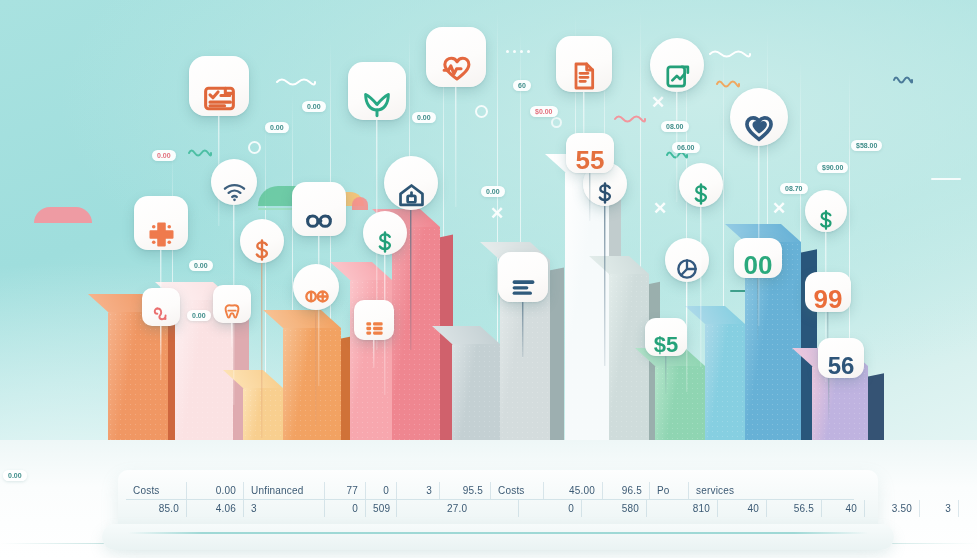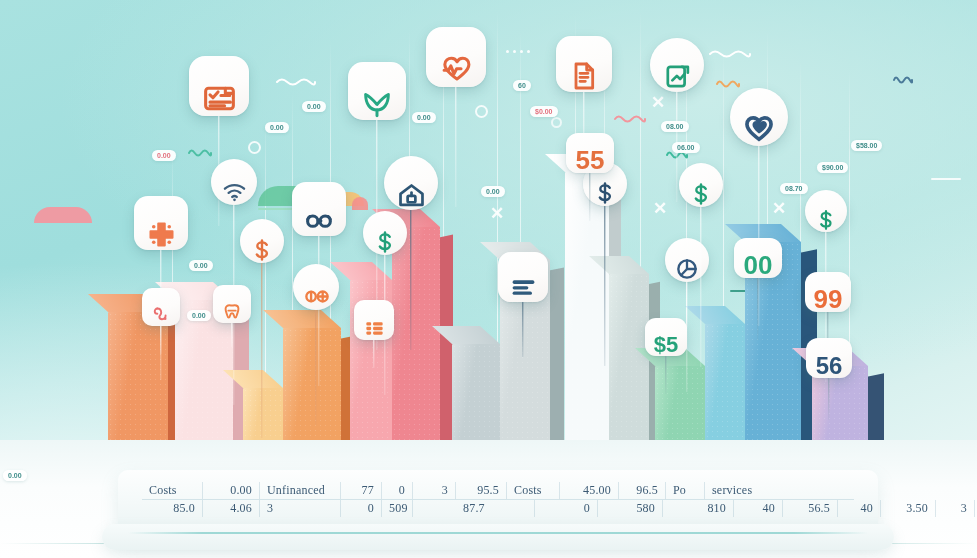--- a/index.html
+++ b/index.html
@@ -65,25 +65,24 @@
     border-radius:14px;box-shadow:0 6px 14px rgba(120,170,170,.16);
   }
   .pedestal-line{
     position:absolute;left:10px;right:10px;bottom:4px;height:2px;
     background:linear-gradient(90deg,rgba(90,190,185,0),rgba(90,190,185,.55) 10%,rgba(90,190,185,.55) 90%,rgba(90,190,185,0));
     border-radius:2px;
   }
 
   
   .tbl{
-    position:absolute;left:24px;right:24px;top:12px;
-    font-size:12px;color:#3c5a74;
+    position:absolute;left:8px;right:24px;top:12px;
+    font-size:10px;color:#3c5a74;
     filter:blur(.55px);
     letter-spacing:.2px;
-    font-family:Liberation Serif, serif;
   }
   .tbl-row{display:flex;align-items:center;height:17px;}
   .tbl-row + .tbl-row{border-top:1px solid rgba(150,185,200,.35);}
   .tbl-cell{
     flex:0 0 auto;padding:0 7px;white-space:nowrap;overflow:hidden;
     border-right:1px solid rgba(150,185,200,.32);
     line-height:17px;
   }
   .tbl-cell:last-child{border-right:none;}
   .tbl-cell.b{font-weight:bold;}
@@ -328,21 +327,21 @@
           <div class="tbl-cell" style="width: 24px;">Po</div>
           <div class="tbl-cell" style="width: 48px;">services</div>
         </div>
       <div class="tbl-row" id="tbl-row2">
           <div class="tbl-cell r" style="width: 46px;">85.0</div>
           <div class="tbl-cell r" style="width: 42px;">4.06</div>
           <div class="tbl-cell" style="width: 66px;">3</div>
           <div class="tbl-cell r" style="width: 26px;">0</div>
           <div class="tbl-cell r" style="width: 16px;">509</div>
           <div class="tbl-cell r" style="width: 28px;"></div>
-          <div class="tbl-cell" style="width: 64px;">87.7</div>
+          <div class="tbl-cell" style="width: 64px;">27.0</div>
           <div class="tbl-cell r" style="width: 48px;">0</div>
           <div class="tbl-cell r" style="width: 50px;">580</div>
           <div class="tbl-cell r" style="width: 56px;">810</div>
           <div class="tbl-cell r" style="width: 34px;">40</div>
           <div class="tbl-cell r" style="width: 40px;">56.5</div>
           <div class="tbl-cell r" style="width: 28px;">40</div>
           <div class="tbl-cell r" style="width: 40px;">3.50</div>
           <div class="tbl-cell r" style="width: 24px;">3</div>
           <div class="tbl-cell r" style="width: 36px;">400</div>
         </div>
@@ -618,21 +617,21 @@
         </div>
         <div class="stem" style="height: 38px; background: linear-gradient(rgba(120, 150, 160, 0.75), rgba(120, 150, 160, 0.1));"></div>
       </div>
       <div class="pin" style="left: 805px; top: 272px; width: 46px; height: 40px;">
         <div class="chip pill" style="width: 46px; height: 40px; border-radius: 12px;">
           <span class="lbl" style="color: rgb(234, 109, 58); font-size: 26px;">99</span>
         </div>
         <div class="stem" style="height: 52px; background: linear-gradient(rgba(120, 150, 160, 0.75), rgba(120, 150, 160, 0.1));"></div>
       </div>
       <div class="pin" style="left: 806px; top: 338px; width: 46px; height: 40px;">
-        <div class="chip pill" style="width: 46px; height: 40px; border-radius: 12px;">
+        <div class="chip pill" style="width: 46px; height: 40px; border-radius: 12px; margin-left: 12px;">
           <span class="lbl" style="color: rgb(46, 85, 121); font-size: 24px;">56</span>
         </div>
         <div class="stem" style="height: 42px; background: linear-gradient(rgba(120, 150, 160, 0.75), rgba(120, 150, 160, 0.1));"></div>
       </div>
       <div class="pin" style="left: 734px; top: 238px; width: 48px; height: 40px;">
         <div class="chip pill" style="width: 48px; height: 40px; border-radius: 12px;">
           <span class="lbl" style="color: rgb(43, 169, 125); font-size: 26px;">00</span>
         </div>
         <div class="stem" style="height: 62px; background: linear-gradient(rgba(120, 150, 160, 0.75), rgba(120, 150, 160, 0.1));"></div>
       </div>

